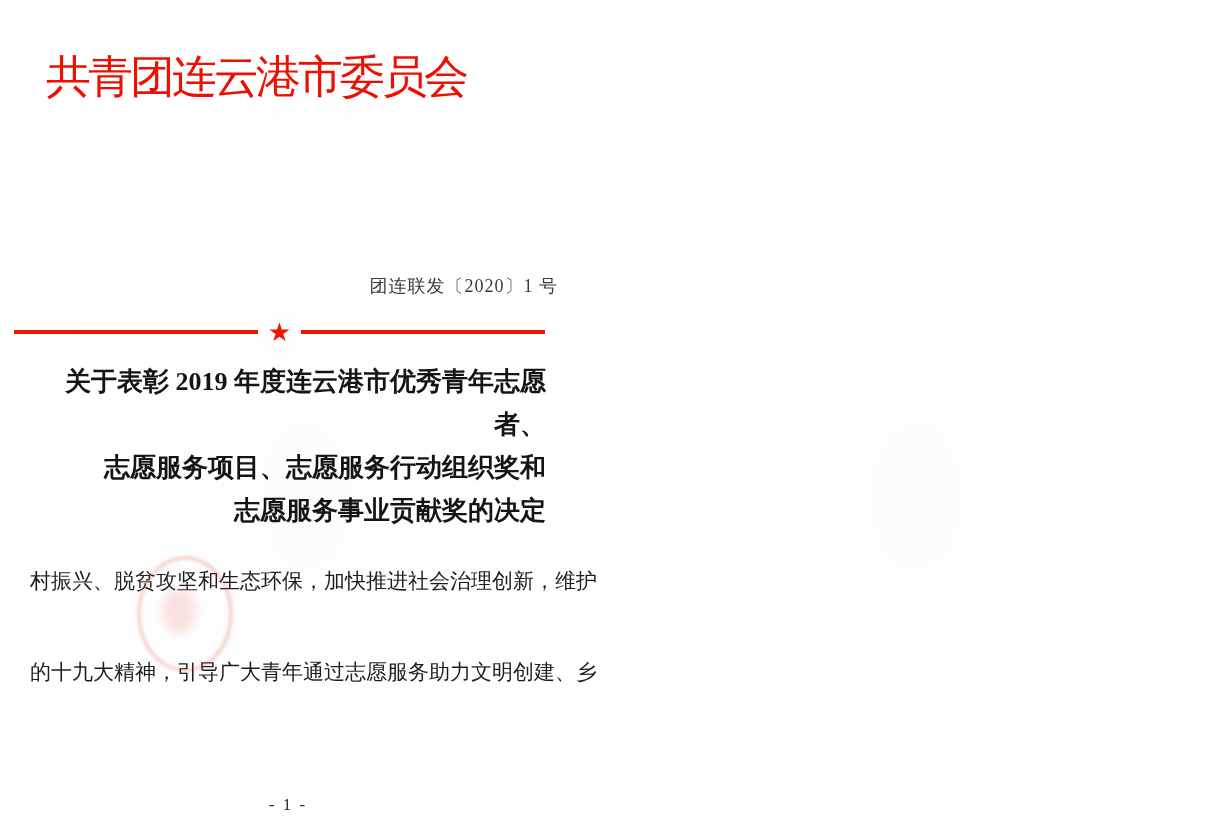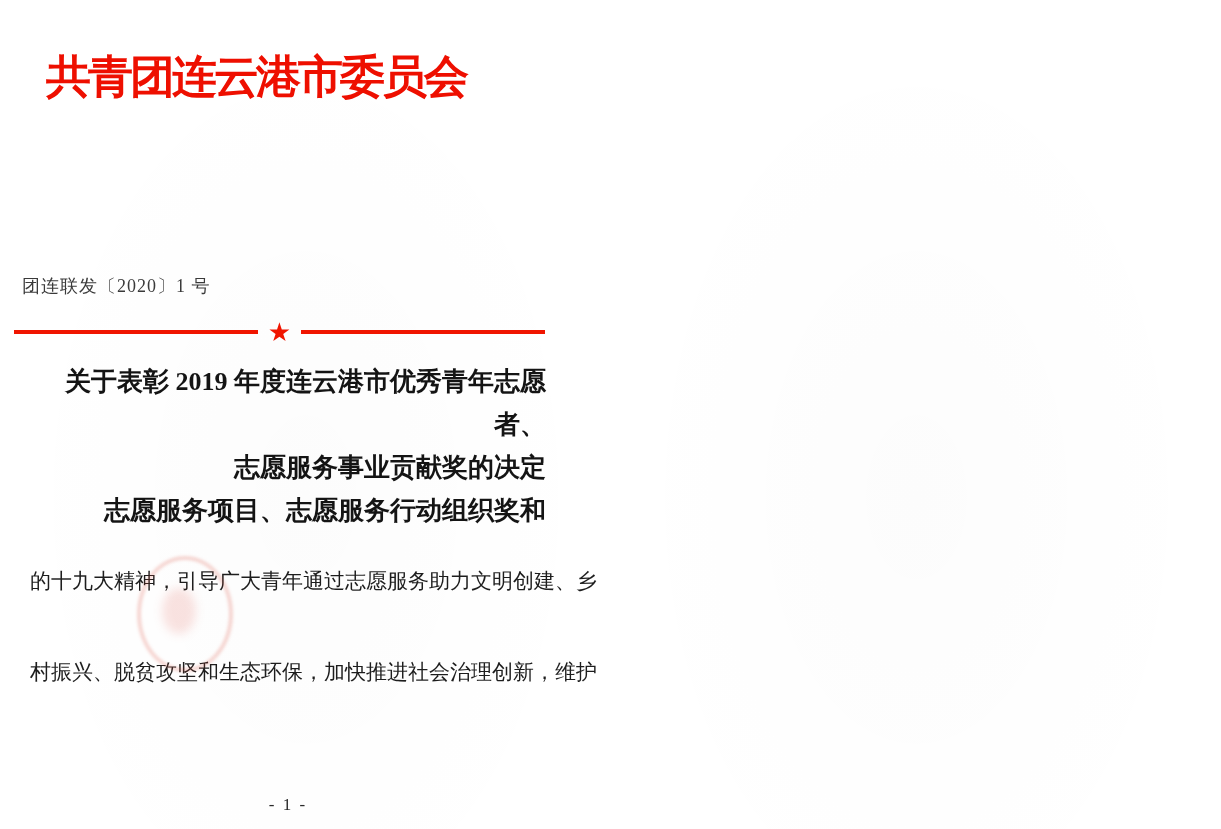--- a/index.html
+++ b/index.html
@@ -10,27 +10,27 @@
   }
   .abs{position:absolute}
   .page{position:absolute;top:0;height:829px;background:
     radial-gradient(ellipse at 50% 60%, rgba(0,0,0,0.012), rgba(0,0,0,0) 70%),#fff}
   #page-left{left:0;width:612px}
   #page-right{left:612px;width:609px}
 
   
   .red-head{
     left:46px;top:44px;width:540px;
-    color:#ee0f00;font-weight:bold;font-size:45px;line-height:66px;
+    color:#ee0f00;font-weight:normal;font-size:45px;line-height:66px;
     white-space:nowrap;
   }
   .red-head .l1{letter-spacing:-3px}
   .red-head .l2{letter-spacing:11px}
   .red-head .l3{letter-spacing:5px}
-  .doc-number{left:22px;top:274px;width:516px;text-align:left;
+  .doc-number{left:42px;top:274px;width:516px;text-align:right;
     font-size:18px;letter-spacing:1px;color:#3a3a3a}
   .red-rule{left:14px;top:320px;width:531px;height:24px;display:flex;align-items:center}
   .red-rule .seg{flex:1;height:4px;background:#f01500}
   .red-rule .star{color:#f01500;font-size:26px;line-height:24px;margin:0 10px;
     font-family:"DejaVu Sans",sans-serif}
   .doc-title{left:30px;top:360px;width:516px;text-align:right;
     font-weight:bold;font-size:26px;line-height:43px;color:#141414}
   .body-text{font-size:21px;line-height:30.2px;color:#1d1d1d;white-space:pre}
   #body1{left:30px;top:506px;width:518px}
   .pagenum{font-size:17px;letter-spacing:2px;text-align:center;color:#2a2a2a}
@@ -55,27 +55,27 @@
   <div class="abs doc-number">团连联发〔2020〕1 号</div>
 
   <div class="abs red-rule">
     <div class="seg"></div>
     <div class="star">★</div>
     <div class="seg"></div>
   </div>
 
   <div class="abs doc-title">
     <div>关于表彰 2019 年度连云港市优秀青年志愿者、</div>
+    <div>志愿服务项目、志愿服务行动组织奖和</div>
     <div>志愿服务事业贡献奖的决定</div>
-    <div>志愿服务项目、志愿服务行动组织奖和</div>
   </div>
 
   <div class="abs body-text" id="body1">
+    <div>村振兴、脱贫攻坚和生态环保，加快推进社会治理创新，维护</div>
     <div>的十九大精神，引导广大青年通过志愿服务助力文明创建、乡</div>
-    <div>村振兴、脱贫攻坚和生态环保，加快推进社会治理创新，维护</div>
     
     
     
     
     
   </div>
 
   <div class="abs bleed" id="bleed-ring1"></div>
   <div class="abs bleed" id="bleed-blob1"></div>
 

